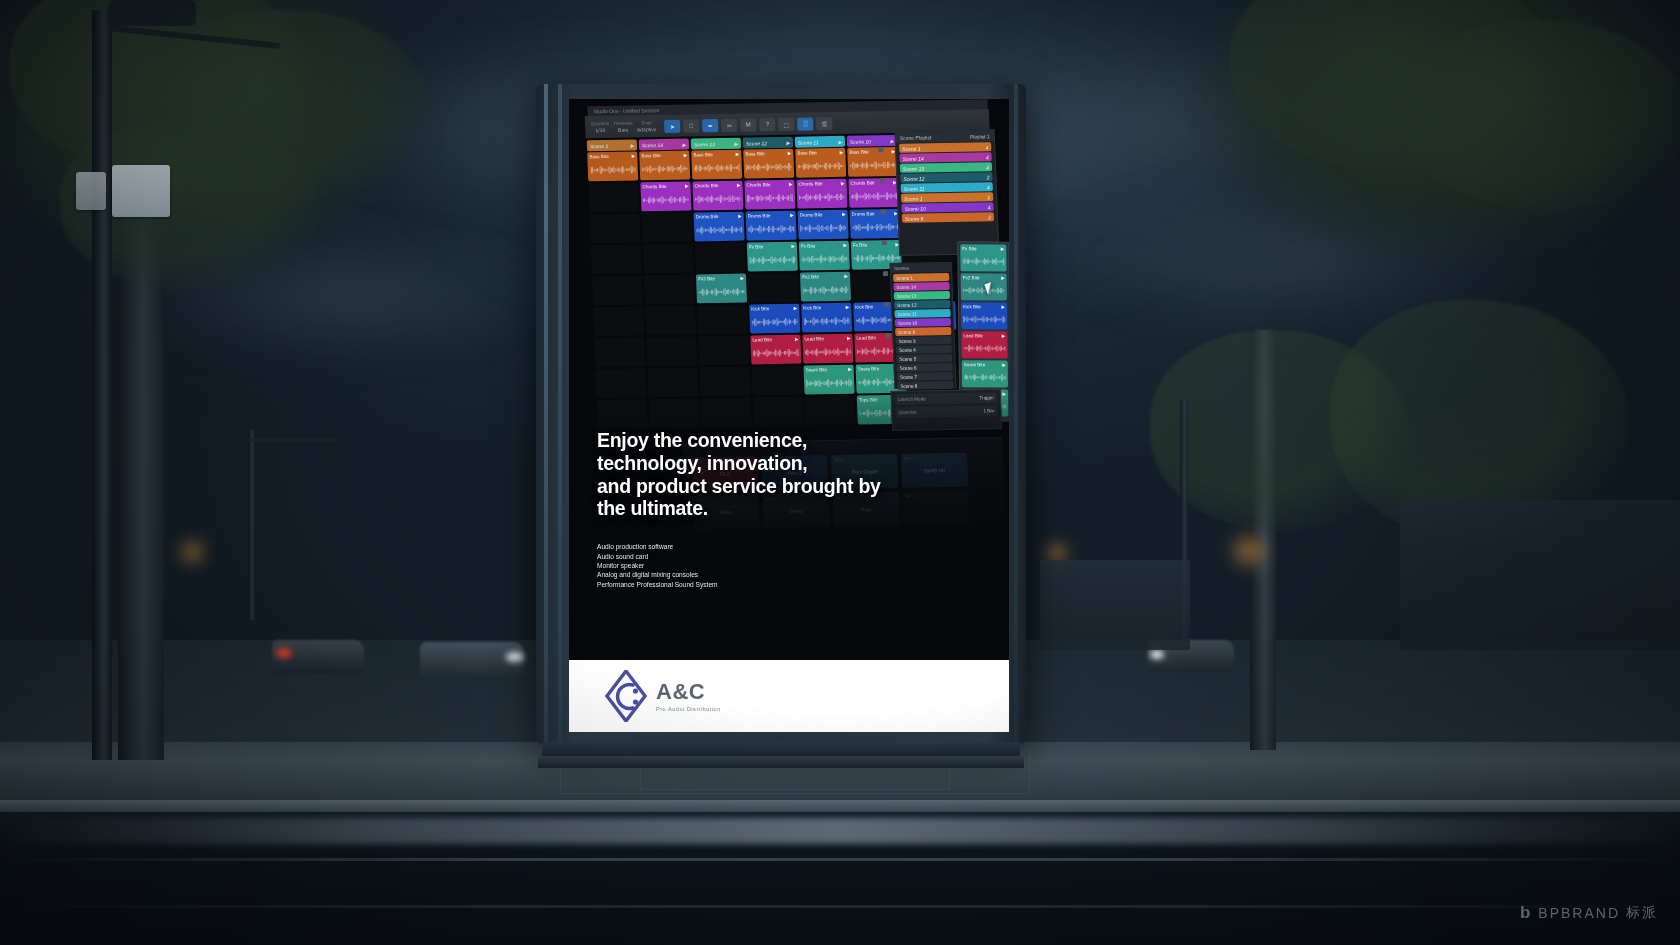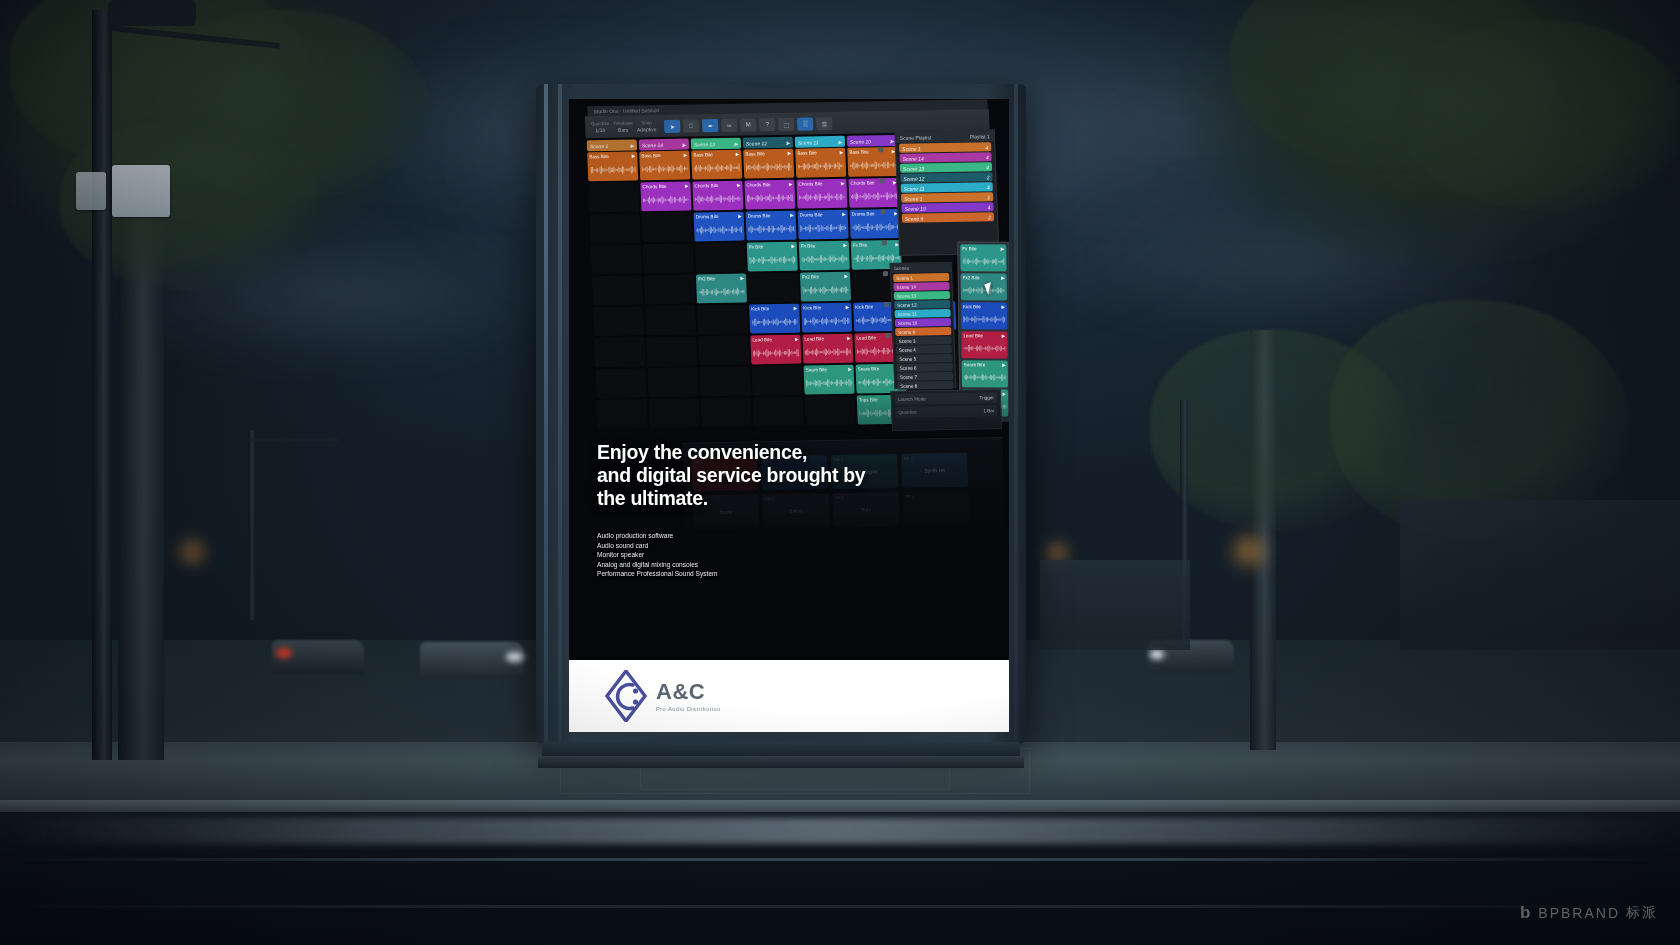--- a/index.html
+++ b/index.html
@@ -149,21 +149,21 @@
   .botpanel { position:absolute; left:120px; top:348px; width:320px; height:120px;
     background:linear-gradient(#14181d,#0d1115); border-top:1px solid #262c33; }
   .pad-grid { position:absolute; left:8px; top:14px; display:grid;
     grid-template-columns:repeat(4,66px); gap:4px; }
   .pad { height:34px; border-radius:3px; position:relative;
     display:flex; align-items:center; justify-content:center;
     font-size:5px; color:#b9c2ca; }
   .pad .cn { position:absolute; left:3px; top:2px; font-size:4px; color:#7c858e; }
 
   
-  .ad-copy { position:absolute; left:28px; top:342px; width:300px; z-index:6; }
+  .ad-copy { position:absolute; left:28px; top:330px; width:300px; z-index:6; }
   .headline { color:#ffffff; font-size:19.5px; font-weight:bold; line-height:1.17;
     letter-spacing:-0.3px; text-shadow:0 2px 8px rgba(0,0,0,.85); }
   .bullets { margin-top:22px; color:#e6eaee; font-size:6.6px; line-height:1.42;
     text-shadow:0 1px 3px rgba(0,0,0,.8); }
 
   .logo-band { position:absolute; left:0; top:561px; width:440px; height:72px;
     background:#ffffff; display:flex; align-items:center; padding-left:36px; gap:9px; }
   .logo-text .main { font-size:22px; font-weight:bold; color:#5a6672; letter-spacing:.5px; line-height:1; }
   .logo-text .sub { font-size:5.6px; color:#7b8794; letter-spacing:.5px; margin-top:3px; }
 
@@ -2318,21 +2318,22 @@
               </div>
           </div>
         </div>
 
         <div style="position:absolute;left:0;top:290px;width:440px;height:275px;
                     background:linear-gradient(rgba(5,7,10,0) 0%, rgba(5,7,10,0.55) 22%, rgba(5,7,10,0.92) 55%, rgba(5,7,10,0.99) 100%);"></div>
 
         <div class="ad-copy">
           <div class="headline">
             <div>Enjoy the convenience,</div>
-            <div>and digital service brought by</div>
+            <div>technology, innovation,</div>
+            <div>and product service brought by</div>
             <div>the ultimate.</div>
           </div>
           <div class="bullets">
             <div>Audio production software</div>
             <div>Audio sound card</div>
             <div>Monitor speaker</div>
             <div>Analog and digital mixing consoles</div>
             <div>Performance Professional Sound System</div>
           </div>
         </div>

